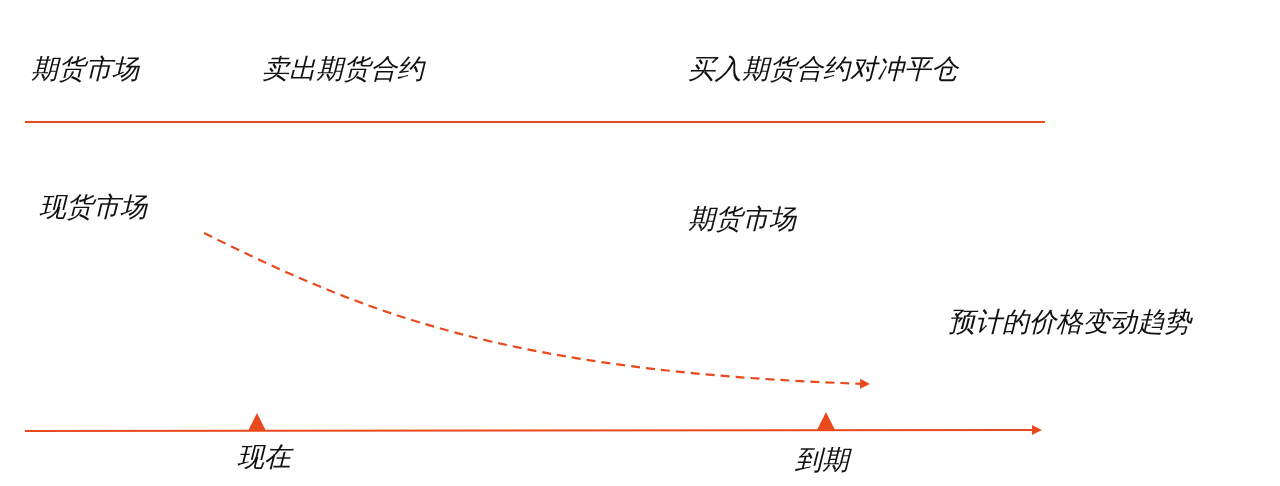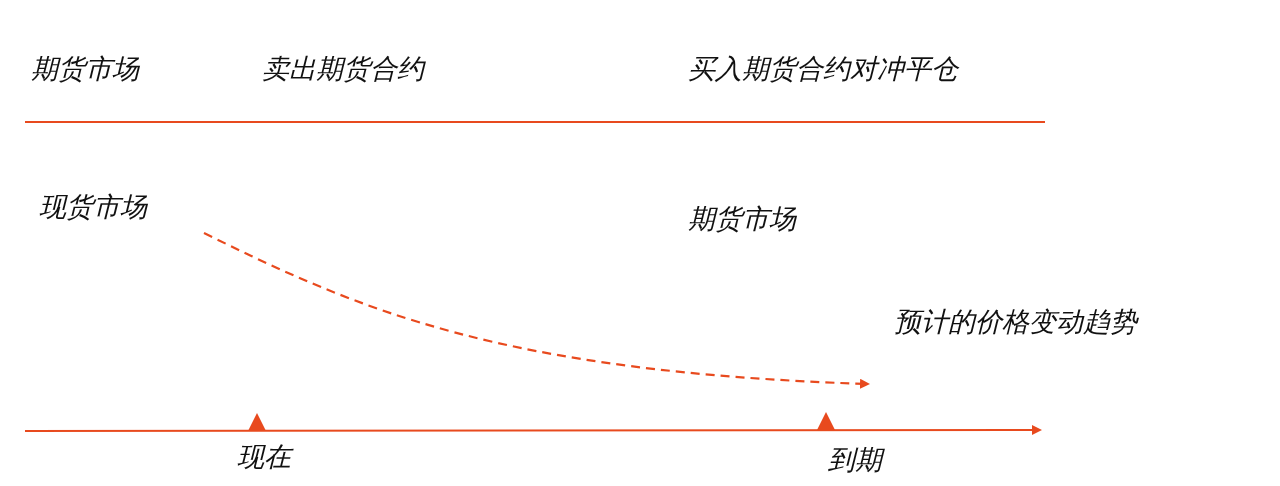--- a/index.html
+++ b/index.html
@@ -28,16 +28,16 @@
   <polygon points="817,430 826,412 835,430" fill="#E84A1E"></polygon>
 </svg>
 
 <div class="lbl" style="left:31px; top:55px;">期货市场</div>
 <div class="lbl" style="left:215px; top:55px;margin-left:47px;">卖出期货合约</div>
 <div class="lbl" style="left:688px; top:55px;">买入期货合约对冲平仓</div>
 
 <div class="lbl" style="left:39px; top:193px;">现货市场</div>
 <div class="lbl" style="left:688px; top:205px;">期货市场</div>
 
-<div class="lbl" style="left:894px; top:308px;">预计的价格变动趋势</div>
+<div class="lbl" style="left:948px; top:308px;">预计的价格变动趋势</div>
 
 <div class="lbl" style="left:237px; top:443px;">现在</div>
-<div class="lbl" style="left:795px; top:446px;margin-left:33px;">到期</div>
+<div class="lbl" style="left:795px; top:446px;">到期</div>
 
 </body></html>

